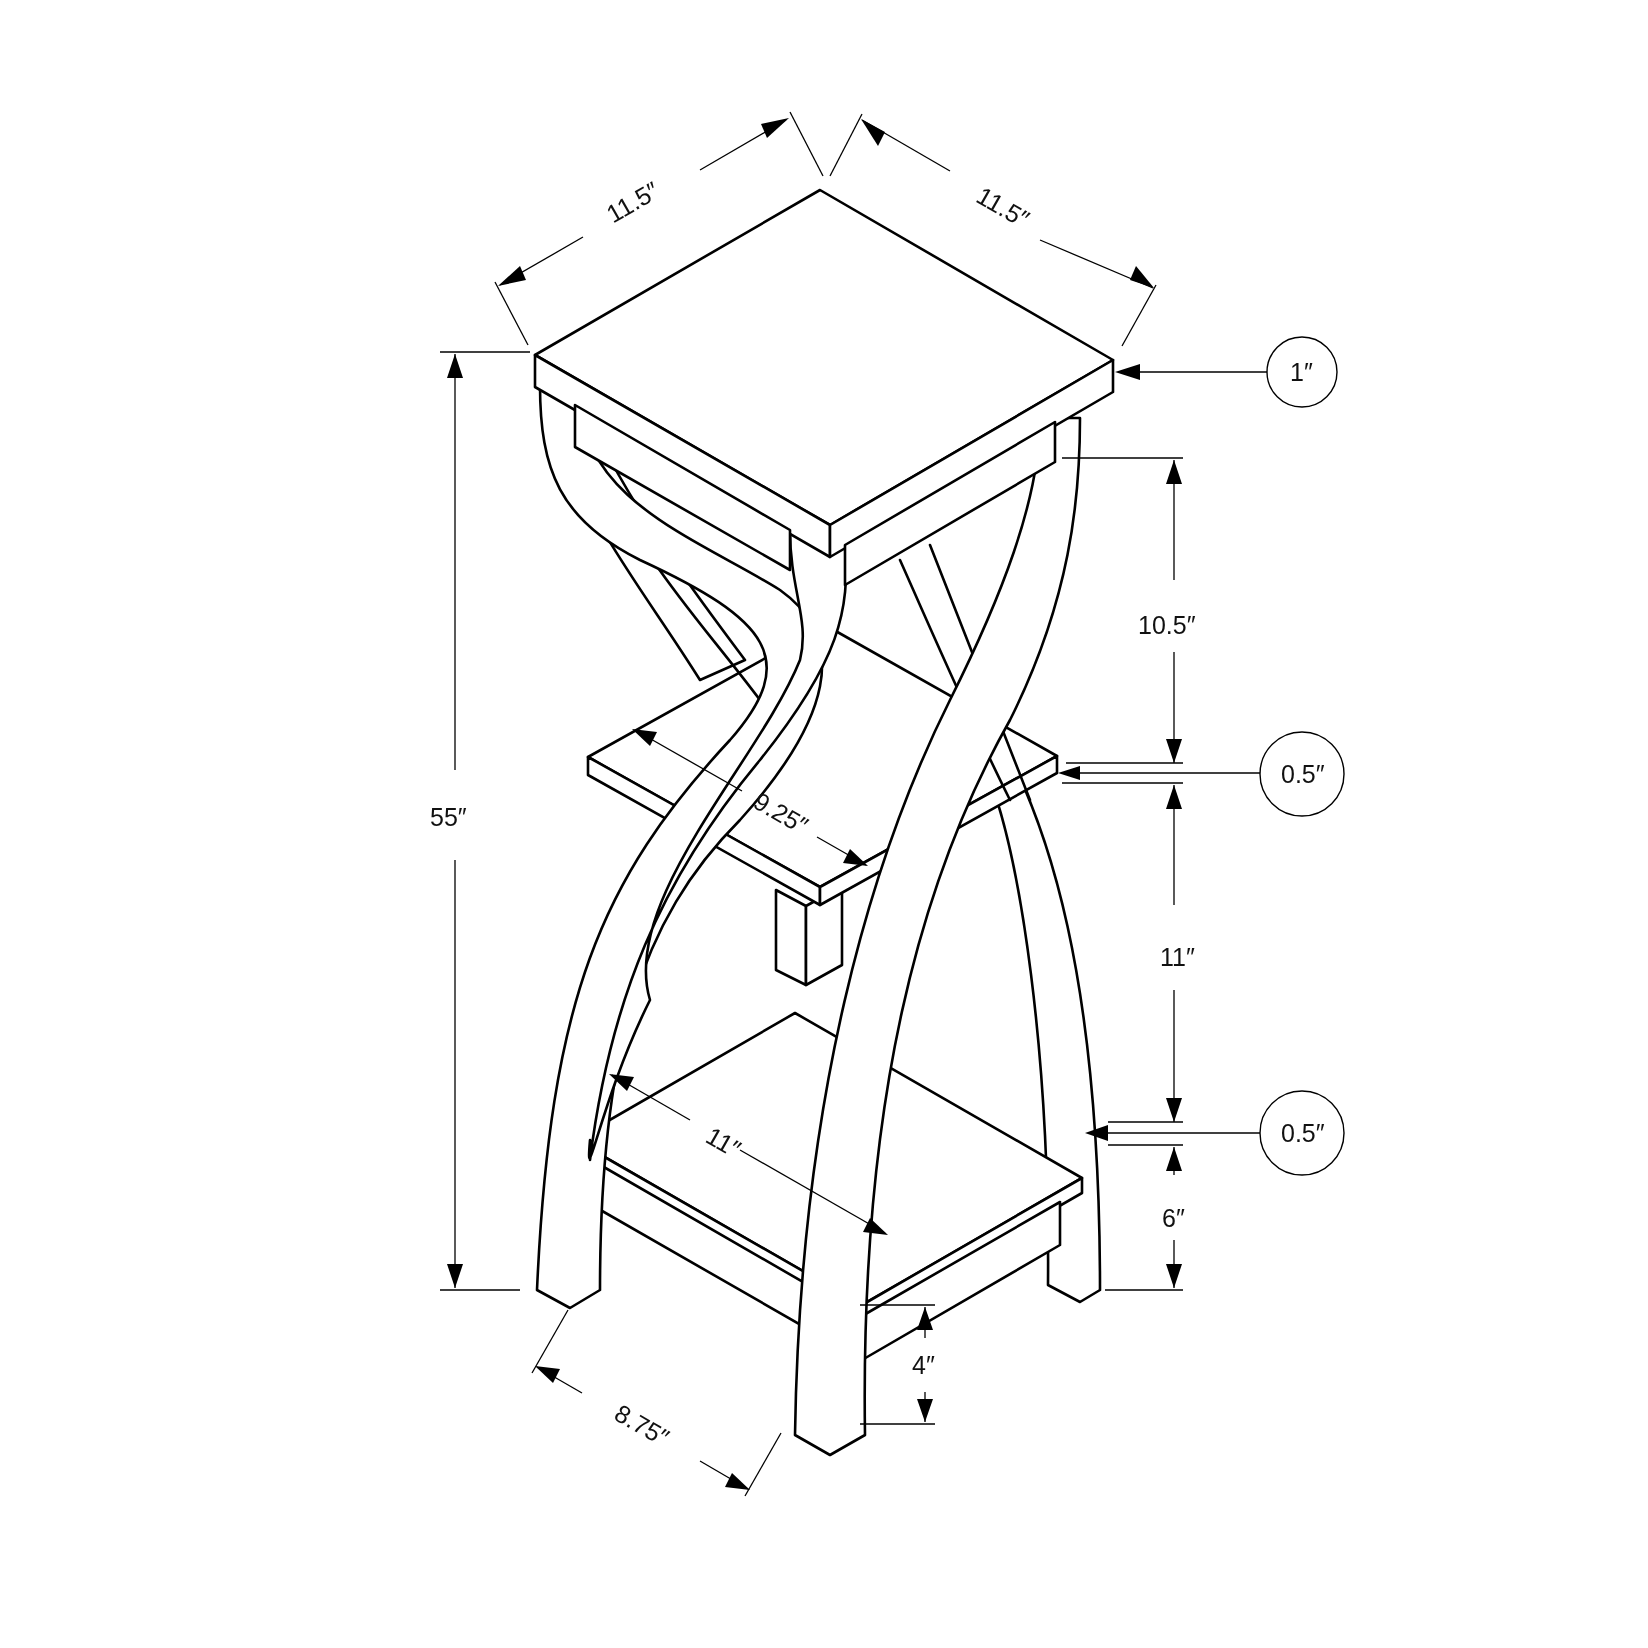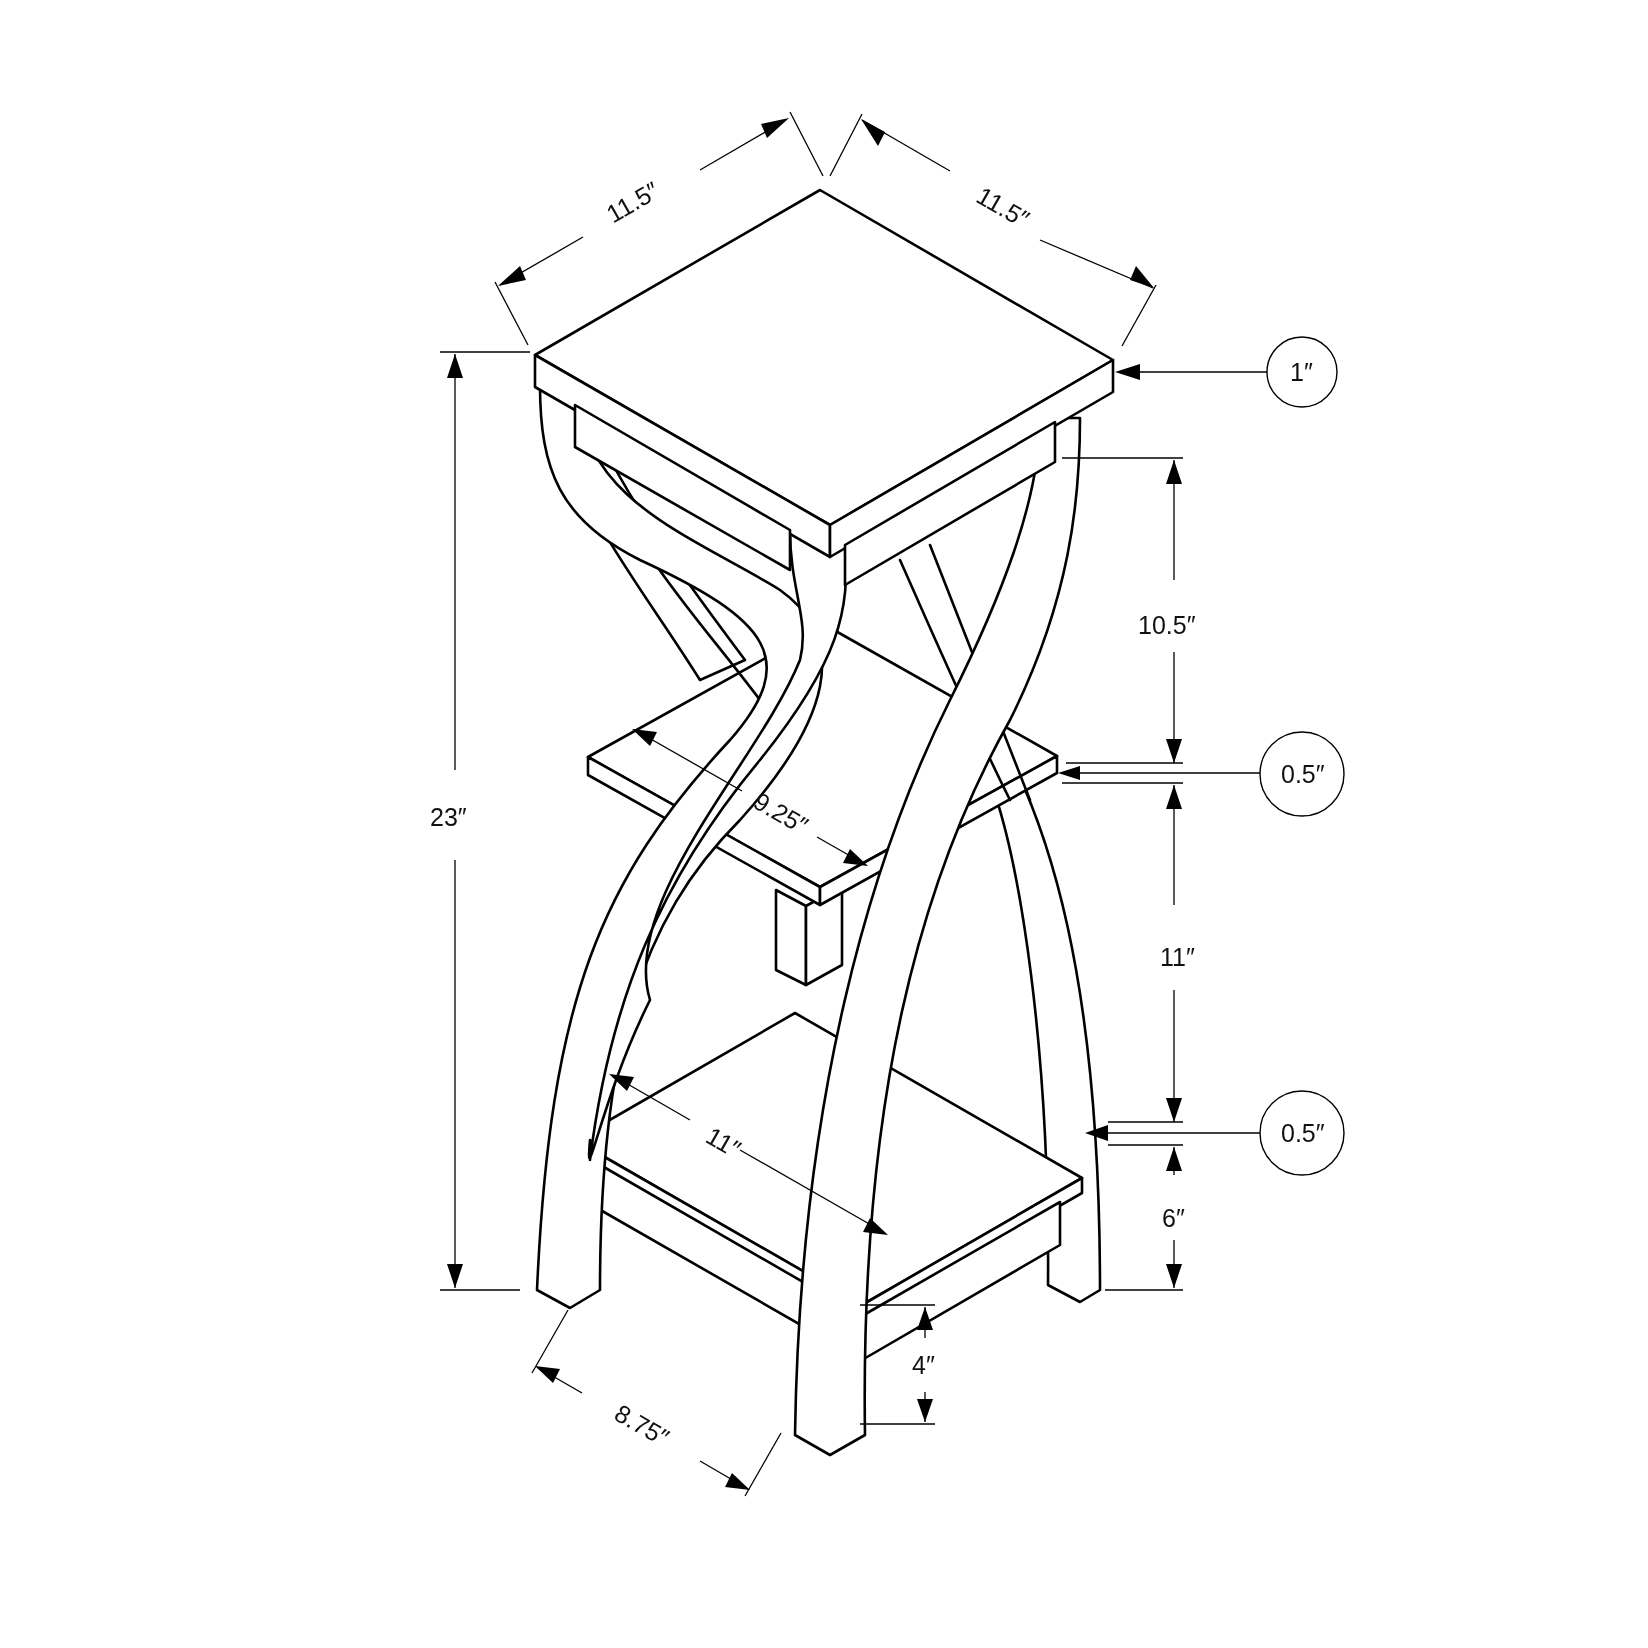--- a/index.html
+++ b/index.html
@@ -169,21 +169,21 @@
     <g>
       <line class="dim" x1="612" y1="1075" x2="690" y2="1120"></line>
       <line class="dim" x1="740" y1="1150" x2="885" y2="1233"></line>
       <polygon class="arrow" points="609,1074 634,1077 627,1091"></polygon>
       <polygon class="arrow" points="888,1235 863,1232 870,1218"></polygon>
     </g>
   </svg>
 
   <div class="lbl" style="left:605px;top:190px;transform:rotate(-30deg);">11.5″</div>
   <div class="lbl" style="left:975px;top:195px;transform:rotate(30deg);">11.5″</div>
-  <div class="lbl" style="left:430px;top:805px;">23″</div>
+  <div class="lbl" style="left:430px;top:805px;">55″</div>
   <div class="lbl" style="left:1290px;top:360px;">1″</div>
   <div class="lbl" style="left:1118px;top:613px;margin-left:20px;">10.5″</div>
   <div class="lbl" style="left:1281px;top:762px;">0.5″</div>
   <div class="lbl" style="left:1160px;top:945px;">11″</div>
   <div class="lbl" style="left:1281px;top:1121px;">0.5″</div>
   <div class="lbl" style="left:1162px;top:1206px;">6″</div>
   <div class="lbl" style="left:912px;top:1353px;">4″</div>
   <div class="lbl" style="left:752px;top:801px;transform:rotate(30deg);">9.25″</div>
   <div class="lbl" style="left:706px;top:1130px;transform:rotate(30deg);">11″</div>
   <div class="lbl" style="left:613px;top:1413px;transform:rotate(30deg);">8.75″</div>

